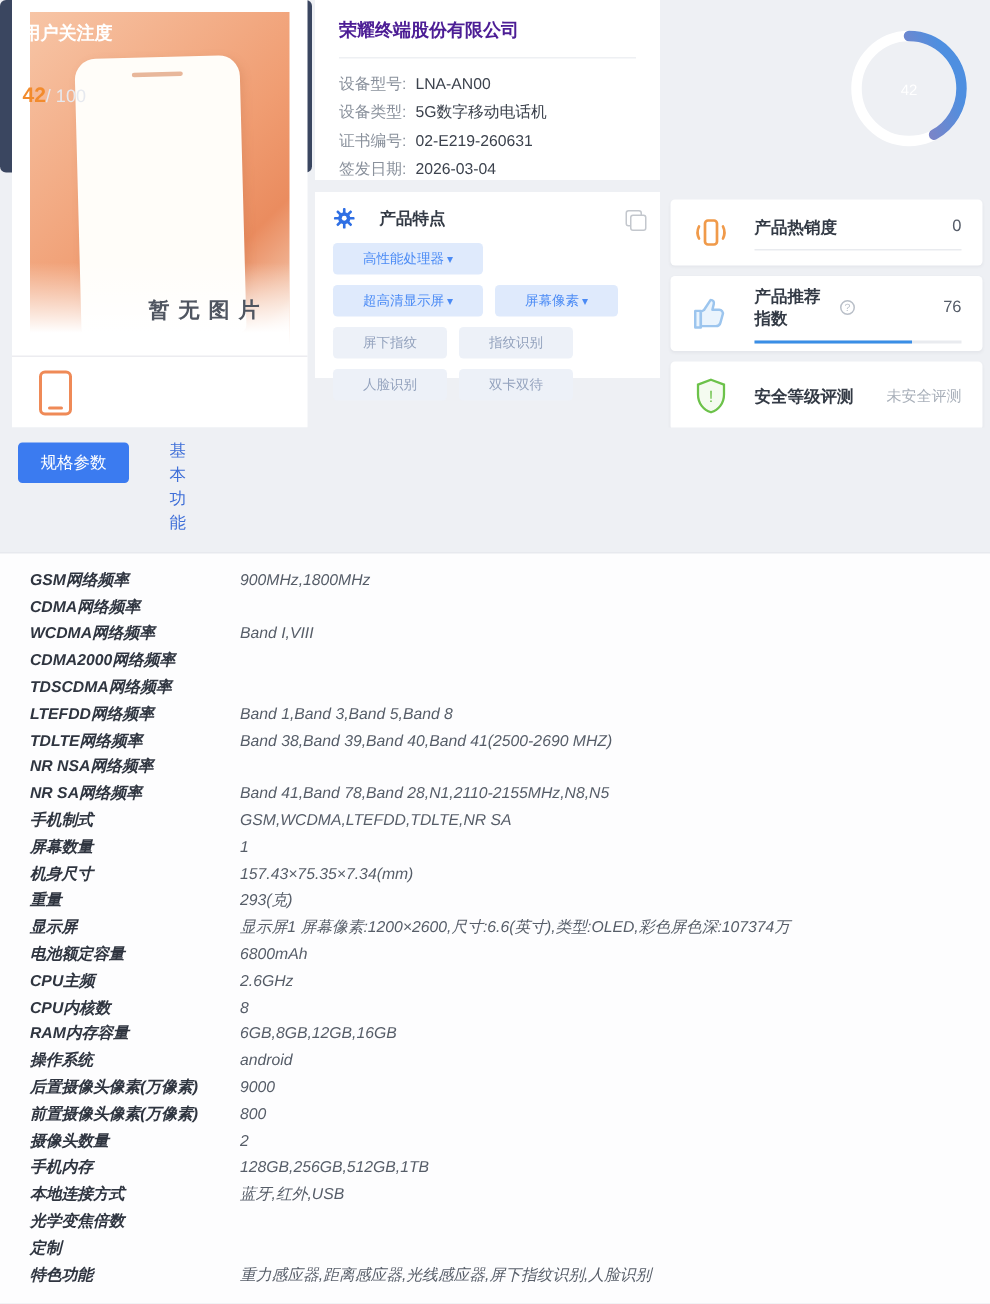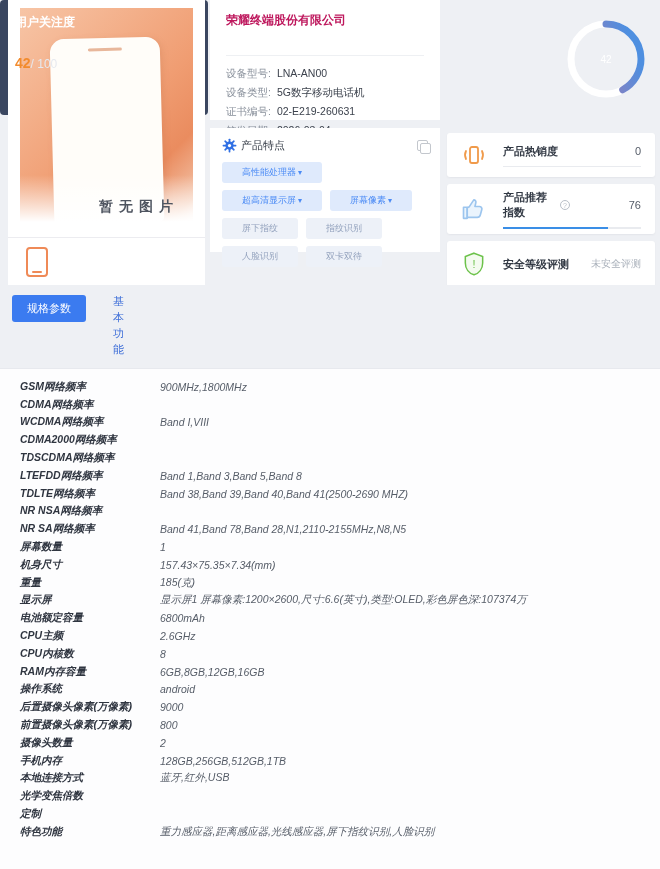--- a/index.html
+++ b/index.html
@@ -19,29 +19,29 @@
             width:34px; height:3px; background:#e8b79b; border-radius:2px; }
   .no-img { position:absolute; left:0; right:14px; bottom:14px; text-align:right; z-index:2;
             font-size:14px; font-weight:bold; color:#4f5560; letter-spacing:6px; }
   .thumb-strip { position:absolute; left:0; right:0; bottom:0; height:48px; border-top:1px solid #ececf0;
             display:flex; align-items:center; padding-left:18px; }
   .thumb { width:22px; height:30px; border:2px solid #ef8a57; border-radius:4px; background:#fff; position:relative; cursor:pointer; }
   .thumb::after { content:""; position:absolute; left:4px; bottom:2px; right:4px; height:2px; background:#ef8a57; border-radius:1px; }
 
   
   .info-card { left:210px; top:0; width:230px; height:120px; padding:12px 16px; }
-  .company { color:#be185d; font-size:12px; font-weight:bold; padding-bottom:26px; border-bottom:1px solid #eef0f3; margin-bottom:8px; }
+  .company { color:#4c1d95; font-size:12px; font-weight:bold; padding-bottom:9px; border-bottom:1px solid #eef0f3; margin-bottom:8px; }
   .info-row { display:flex; font-size:10.5px; line-height:19px; white-space:nowrap; }
   .info-label { color:#8a919c; margin-right:6px; }
   .info-value { color:#3c424d; }
 
   
   .features-card { left:210px; top:128px; width:230px; height:124px; padding:10px 12px; }
   .features-head { display:flex; align-items:center; margin-bottom:9px; }
-  .features-title { font-size:11px; font-weight:normal; color:#333a45; margin-left:4px; flex:1; }
+  .features-title { font-size:11px; font-weight:bold; color:#333a45; margin-left:16px; flex:1; }
   .copy-icon { width:11px; height:11px; border:1px solid #c3c7cd; border-radius:2px; position:relative; background:#fff; }
   .copy-icon::before { content:""; position:absolute; left:2px; top:2px; width:9px; height:9px; border:1px solid #c3c7cd; border-radius:2px; background:#fff; }
   .tags { display:flex; flex-wrap:wrap; gap:7px 8px; }
   .tag { font-size:9px; padding:4px 20px; border-radius:3px; white-space:nowrap; }
   .tag-blue { background:#dfeafc; color:#4b8bf5; cursor:pointer; }
   .tag-light { background:#edf1f8; color:#93a2bd; }
   .caret { font-size:8px; margin-left:2px; }
 
   
   .attention-card { left:447px; top:5px; width:208px; height:115px; background:#3a4660; border-radius:4px; }
@@ -266,30 +266,34 @@
       </div>
       <div class="spec-row">
         <div class="spec-label">NR NSA网络频率</div>
         <div class="spec-value"></div>
       </div>
       <div class="spec-row">
         <div class="spec-label">NR SA网络频率</div>
         <div class="spec-value">Band 41,Band 78,Band 28,N1,2110-2155MHz,N8,N5</div>
       </div>
       <div class="spec-row">
+        <div class="spec-label">手机制式</div>
+        <div class="spec-value">GSM,WCDMA,LTEFDD,TDLTE,NR SA</div>
+      </div>
+      <div class="spec-row">
         <div class="spec-label">屏幕数量</div>
         <div class="spec-value">1</div>
       </div>
       <div class="spec-row">
         <div class="spec-label">机身尺寸</div>
         <div class="spec-value">157.43×75.35×7.34(mm)</div>
       </div>
       <div class="spec-row">
         <div class="spec-label">重量</div>
-        <div class="spec-value">185(克)</div>
+        <div class="spec-value">293(克)</div>
       </div>
       <div class="spec-row">
         <div class="spec-label">显示屏</div>
         <div class="spec-value">显示屏1 屏幕像素:1200×2600,尺寸:6.6(英寸),类型:OLED,彩色屏色深:107374万</div>
       </div>
       <div class="spec-row">
         <div class="spec-label">电池额定容量</div>
         <div class="spec-value">6800mAh</div>
       </div>
       <div class="spec-row">

